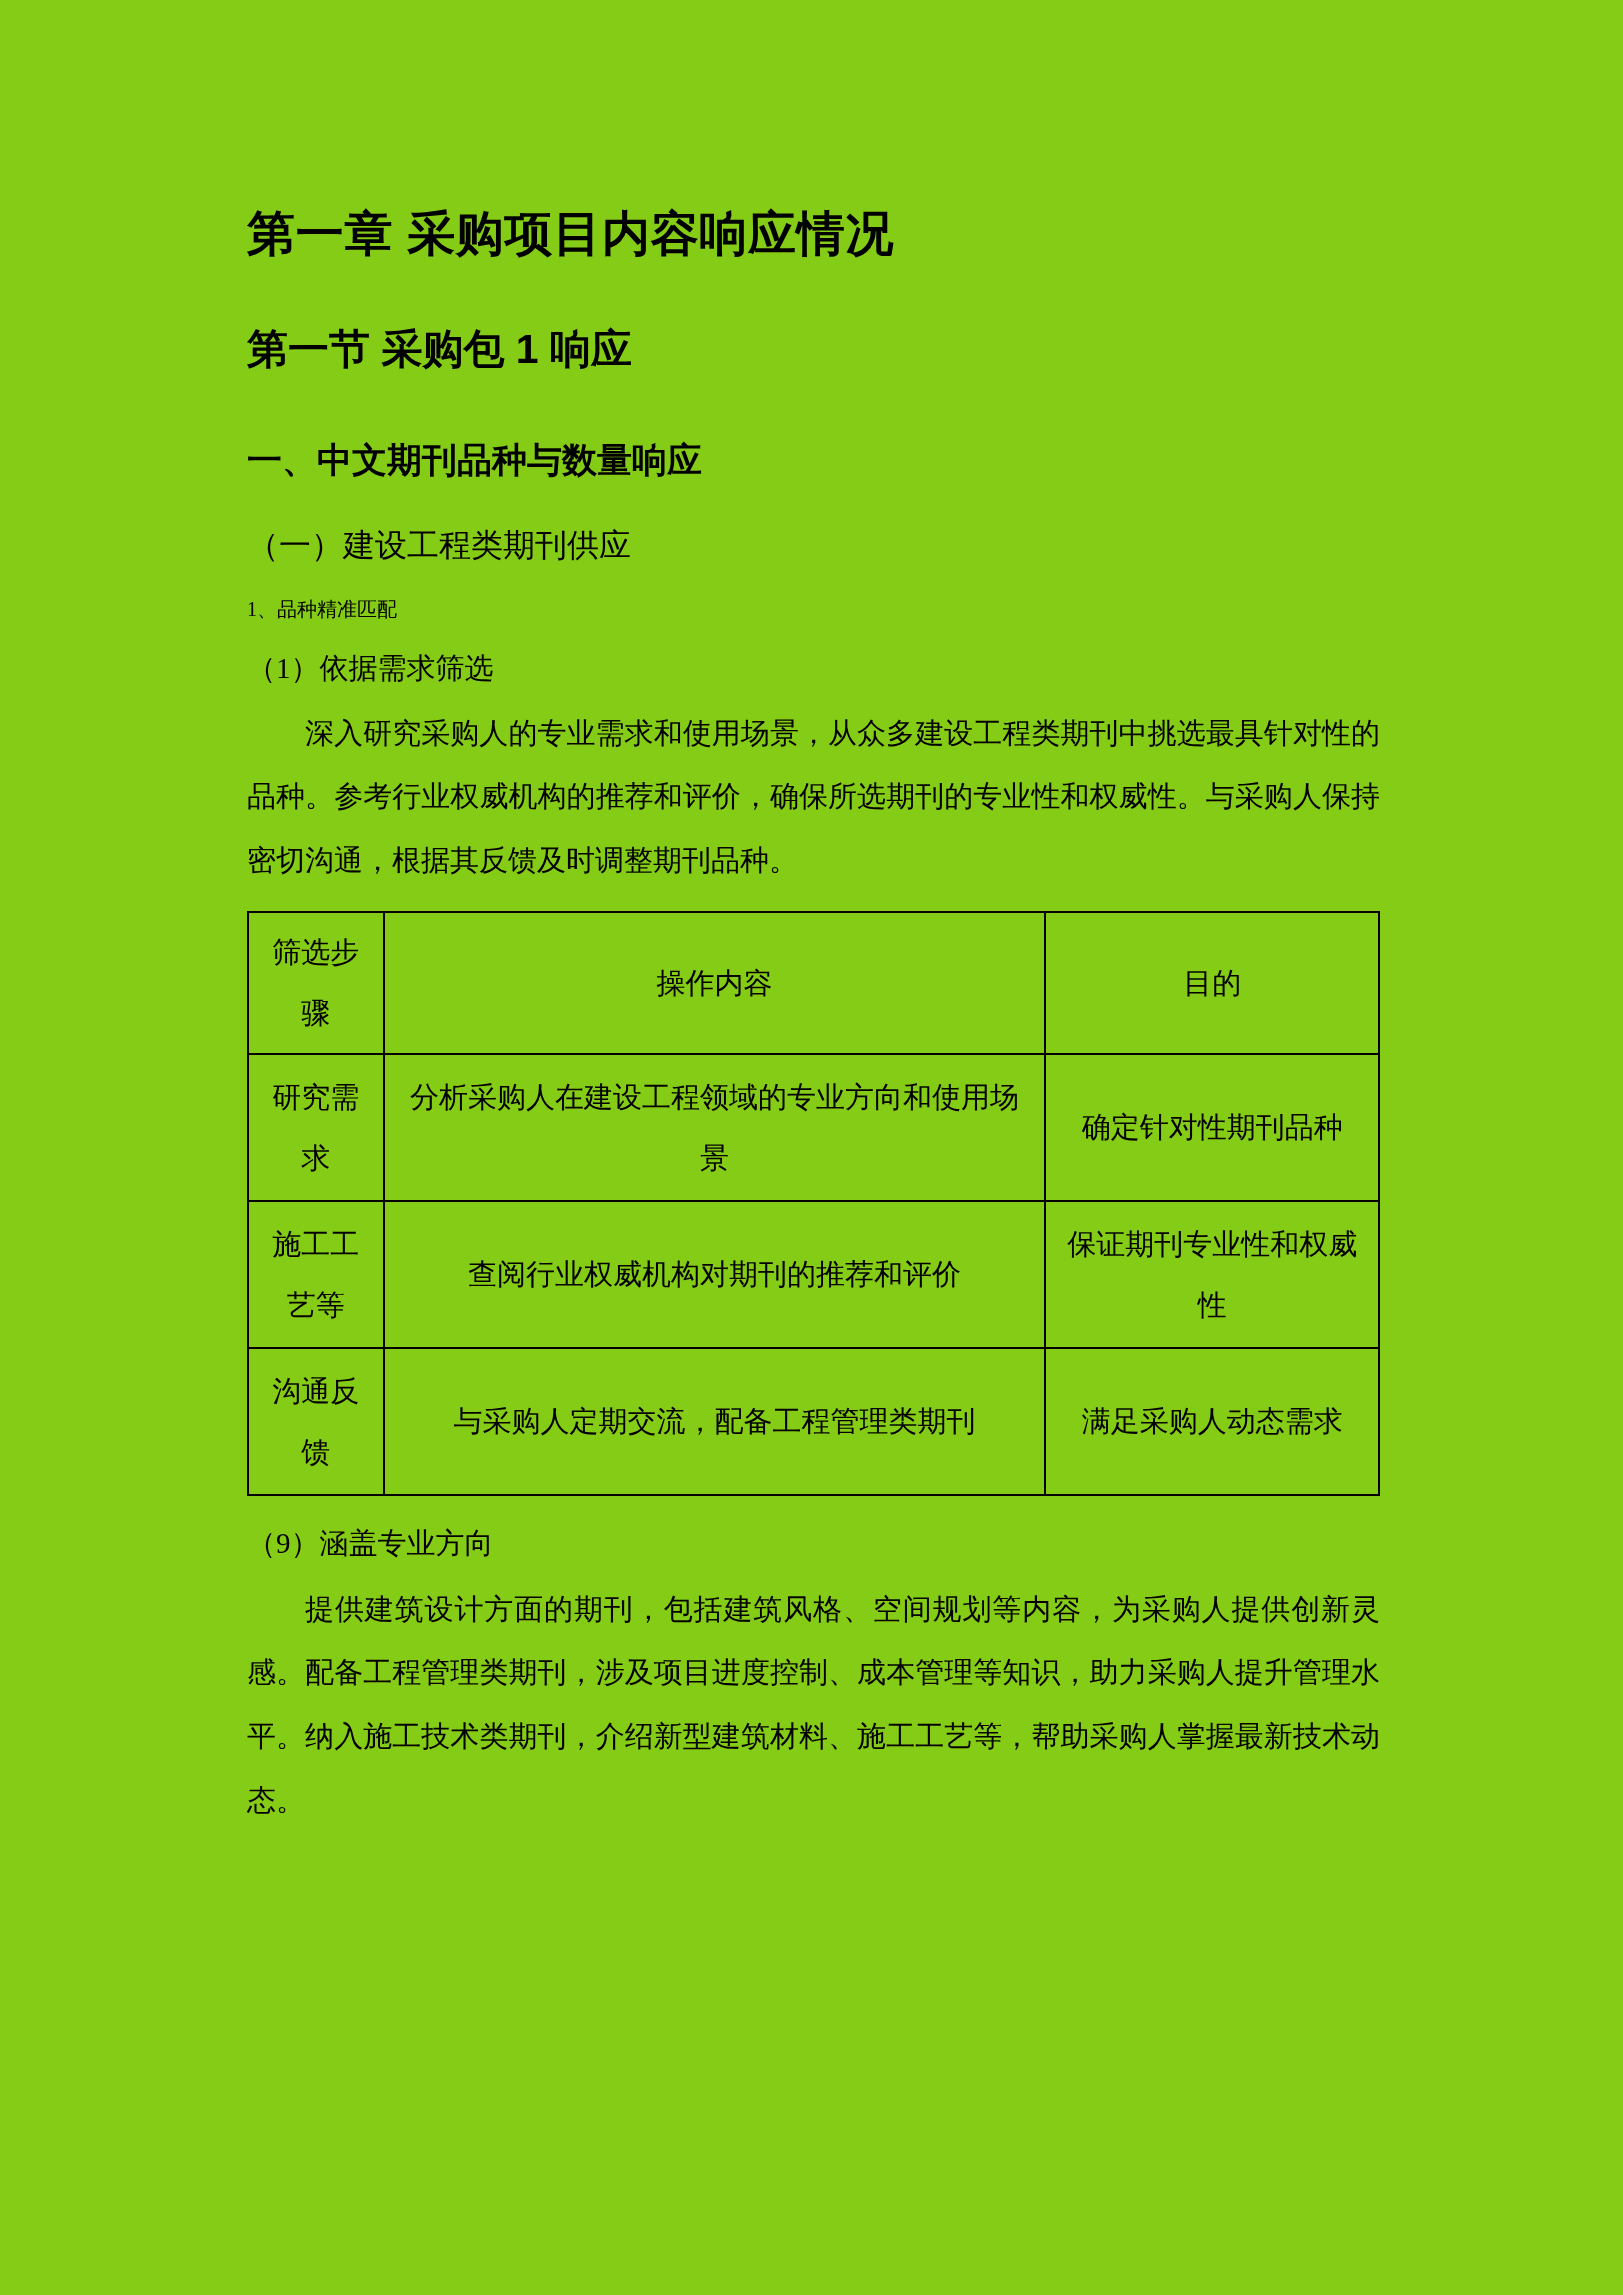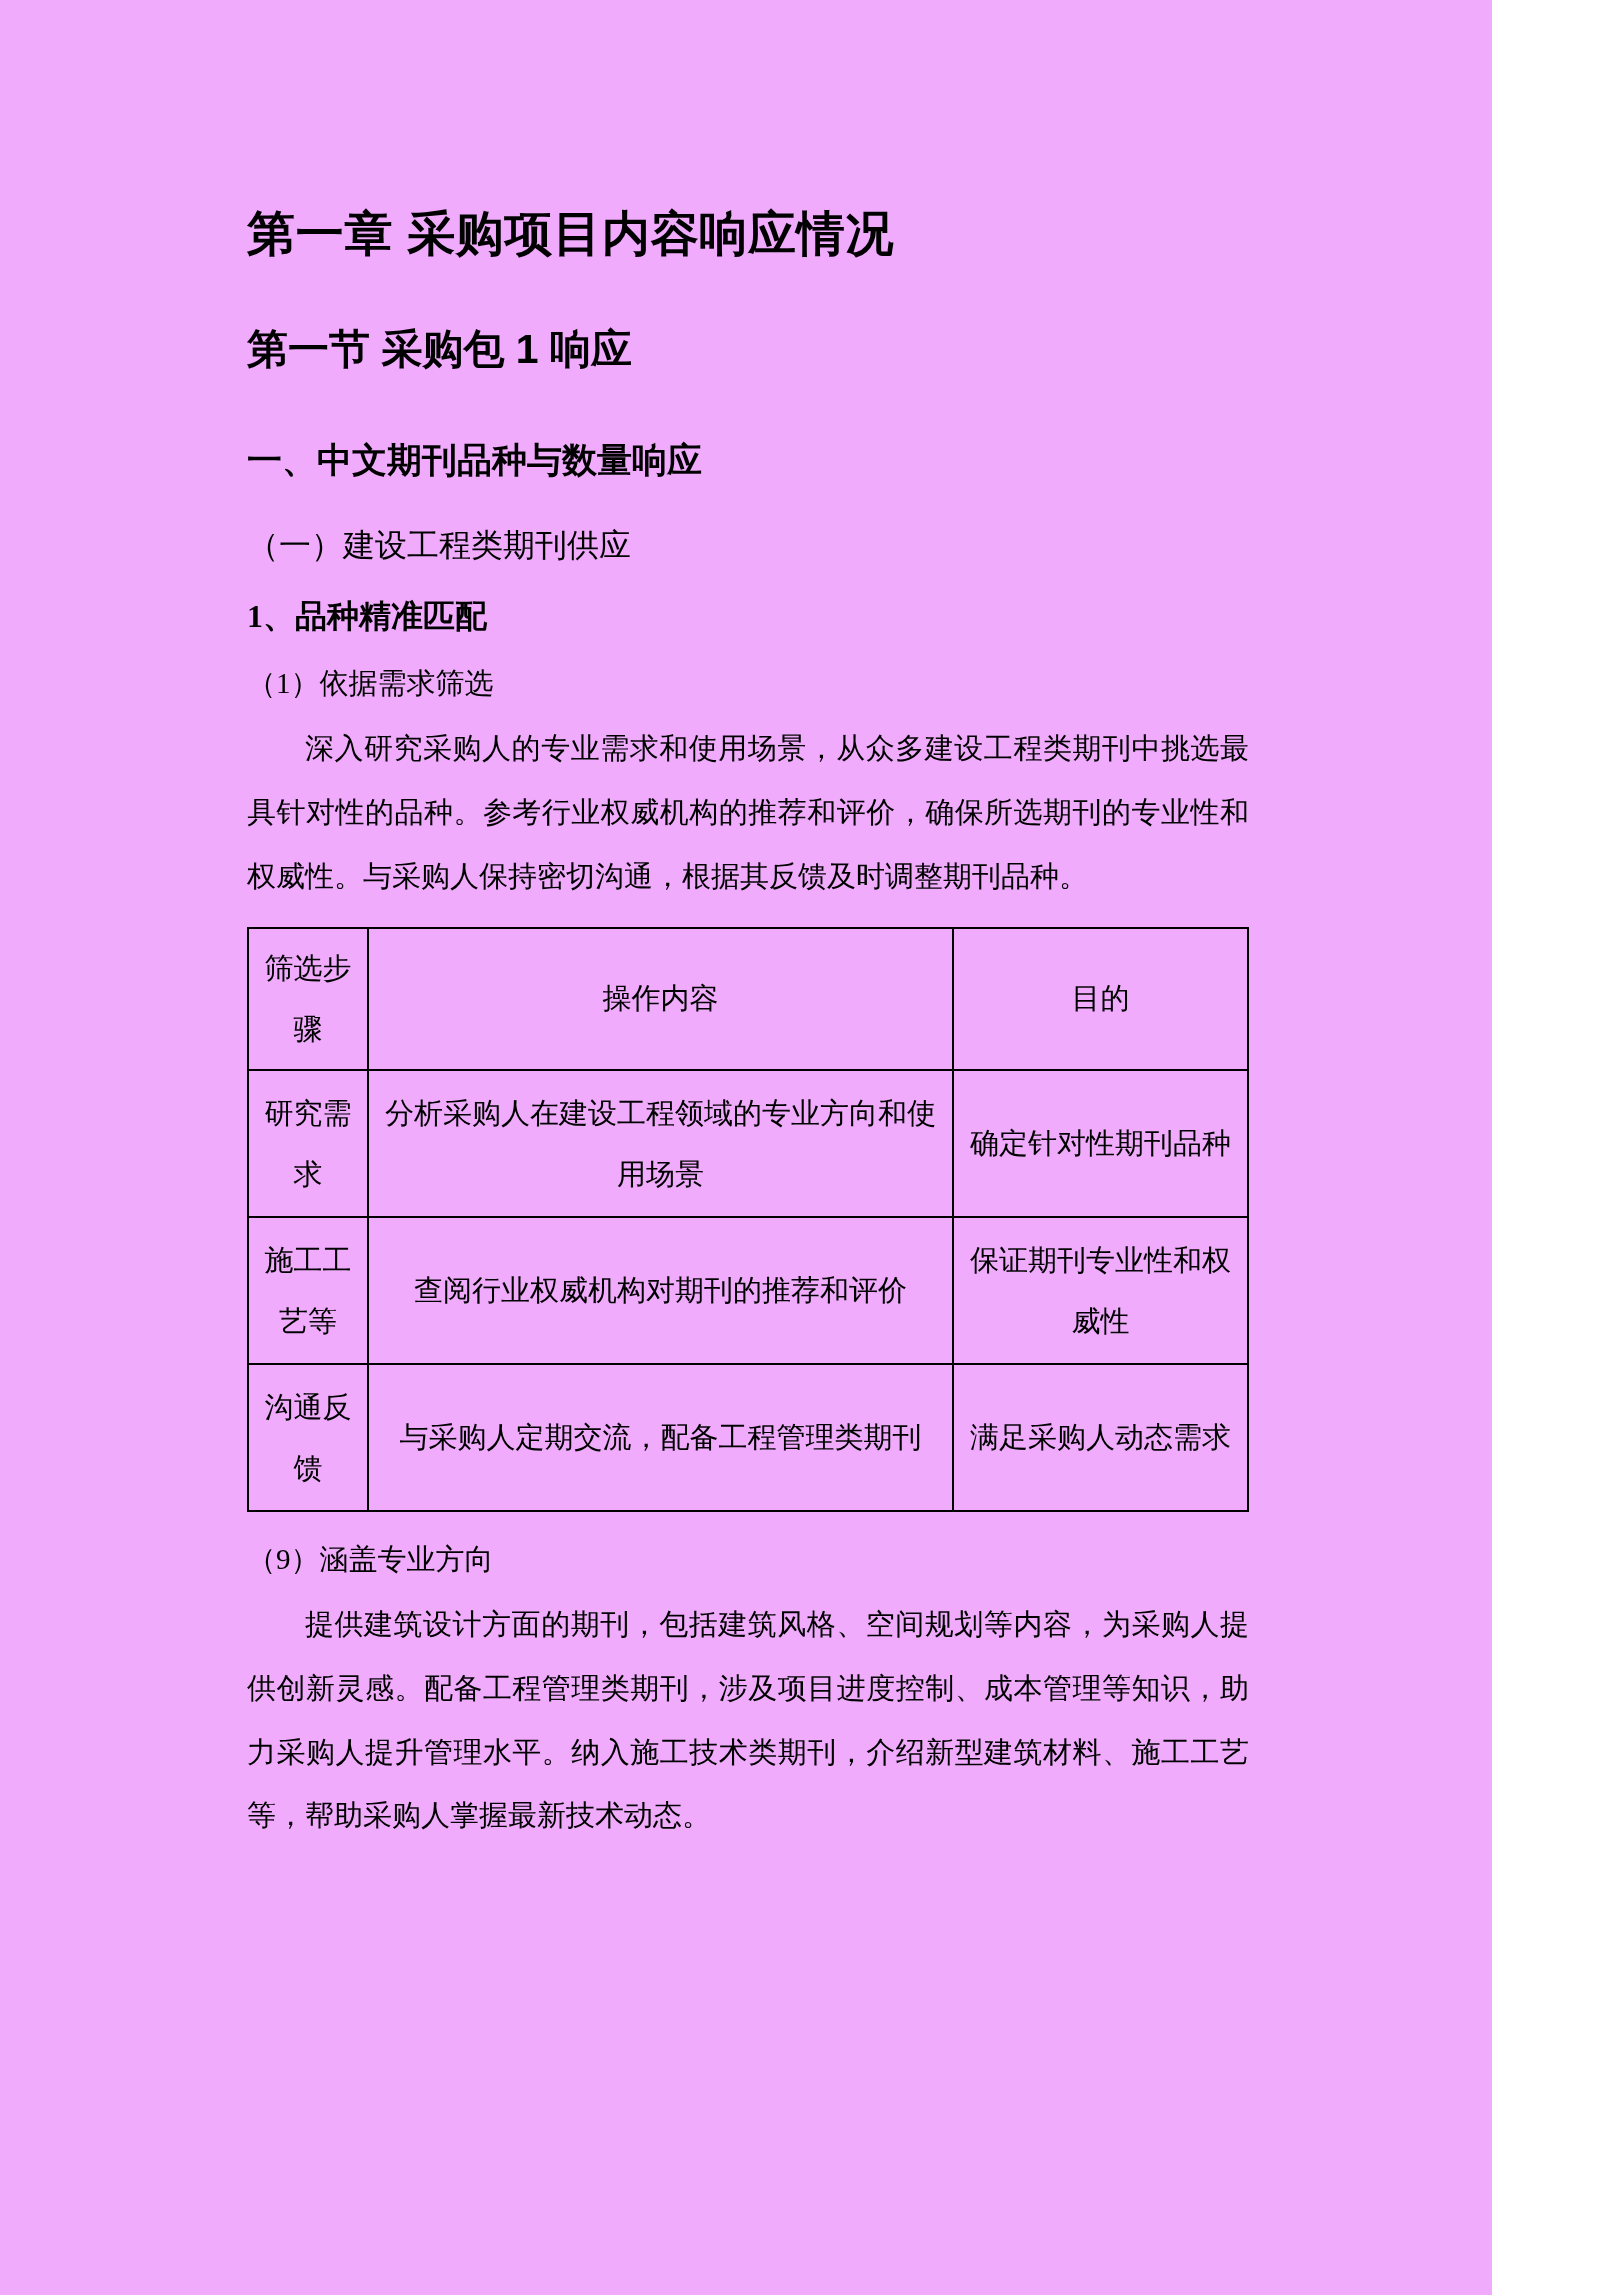--- a/index.html
+++ b/index.html
@@ -1,21 +1,21 @@
 <!DOCTYPE html>
 <html style="font-size:10.5px"><head>
 <meta charset="utf-8">
 <style>
   * { margin:0; padding:0; box-sizing:border-box; }
   html,body { background:#ffffff; }
   .page {
     position:relative;
-    width:1492px;
+    width:1623px;
     height:2295px;
-    background:#f0abfc;
+    background:#84cc16;
     padding:204px 243px 0 247px;
     font-family:"Liberation Serif","DejaVu Serif",serif;
     color:#000000;
     overflow:hidden;
   }
   .h-chapter {
     font-family:"Liberation Sans","DejaVu Sans",sans-serif;
     font-weight:bold;
     font-size:48px;
     line-height:1.25;
@@ -36,22 +36,22 @@
     line-height:1.25;
     margin-bottom:43px;
   }
   .h-sub2 {
     font-weight:normal;
     font-size:32px;
     line-height:1.25;
     margin-bottom:31px;
   }
   .h-item {
-    font-weight:bold;
-    font-size:32px;
+    font-weight:normal;
+    font-size:20px;
     line-height:1.3;
     margin-bottom:27.5px;
   }
   .h-subitem {
     font-weight:normal;
     font-size:29px;
     line-height:1.3;
     margin-bottom:14.4px;
   }
   .para {

